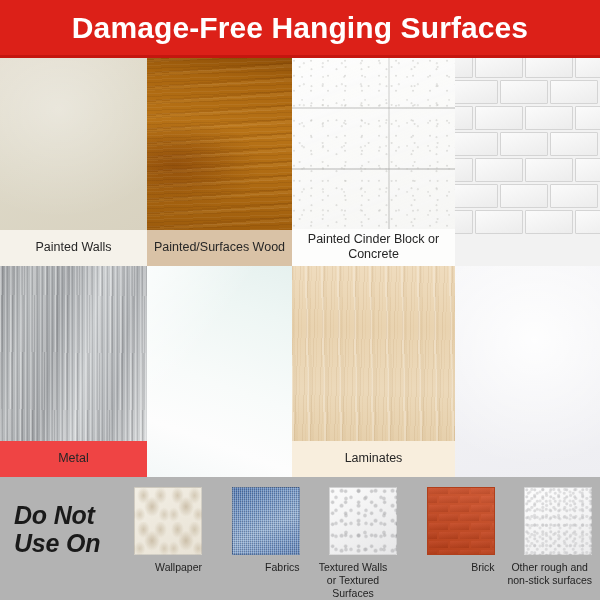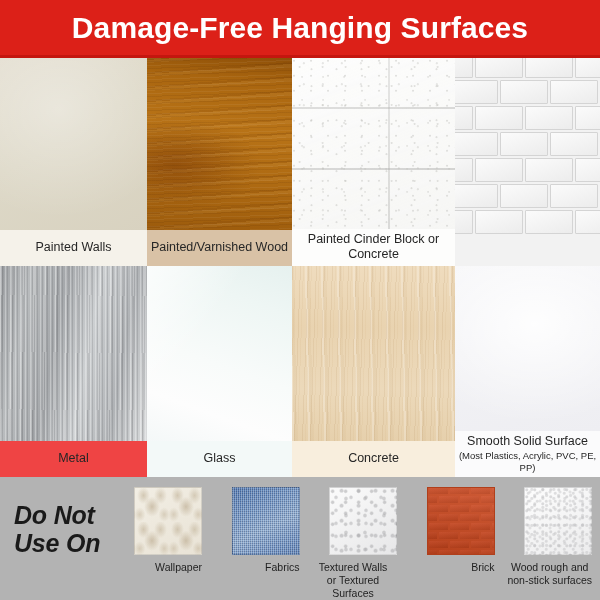--- a/index.html
+++ b/index.html
@@ -253,21 +253,21 @@
   <div class="grid-row row1">
     <div class="cell c1">
       <div class="swatch sw-painted-wall"></div>
       <div class="caption cap-painted-wall">
         <span>Painted Walls</span>
       </div>
     </div>
     <div class="cell c2">
       <div class="swatch sw-wood"></div>
       <div class="caption cap-wood">
-        <span>Painted/Varnished Wood</span>
+        <span>Painted/Surfaces Wood</span>
       </div>
     </div>
     <div class="cell c3">
       <div class="swatch sw-cinder"></div>
       <div class="caption cap-cinder">
         <span>Painted Cinder Block or Concrete</span>
       </div>
     </div>
     <div class="cell c4">
       <div class="swatch sw-tile">
@@ -318,36 +318,29 @@
 
   <div class="grid-row row2">
     <div class="cell c1">
       <div class="swatch sw-metal"></div>
       <div class="caption cap-metal">
         <span>Metal</span>
       </div>
     </div>
     <div class="cell c2">
       <div class="swatch sw-glass"></div>
-      <div class="caption cap-glass">
-        <span>Glass</span>
-      </div>
     </div>
     <div class="cell c3">
       <div class="swatch sw-laminate"></div>
       <div class="caption cap-laminate">
-        <span>Concrete</span>
+        <span>Laminates</span>
       </div>
     </div>
     <div class="cell c4">
       <div class="swatch sw-smooth"></div>
-      <div class="caption cap-smooth">
-        <span>Smooth Solid Surface</span>
-        <span class="sub">(Most Plastics, Acrylic, PVC, PE, PP)</span>
-      </div>
     </div>
   </div>
 
   <div class="donot">
     <div class="donot-title">
       <div>Do Not</div>
       <div>Use On</div>
     </div>
     <div class="donot-items">
 
@@ -425,20 +418,20 @@
             </div>
           </div>
         <div class="dn-label">
           <div>Brick</div>
         </div>
       </div>
 
       <div class="dn-item">
         <div class="dn-swatch dn-rough"></div>
         <div class="dn-label">
-          <div>Wood rough and</div>
+          <div>Other rough and</div>
           <div>non-stick surfaces</div>
         </div>
       </div>
 
     </div>
   </div>
 </div>
 
 </body></html>

